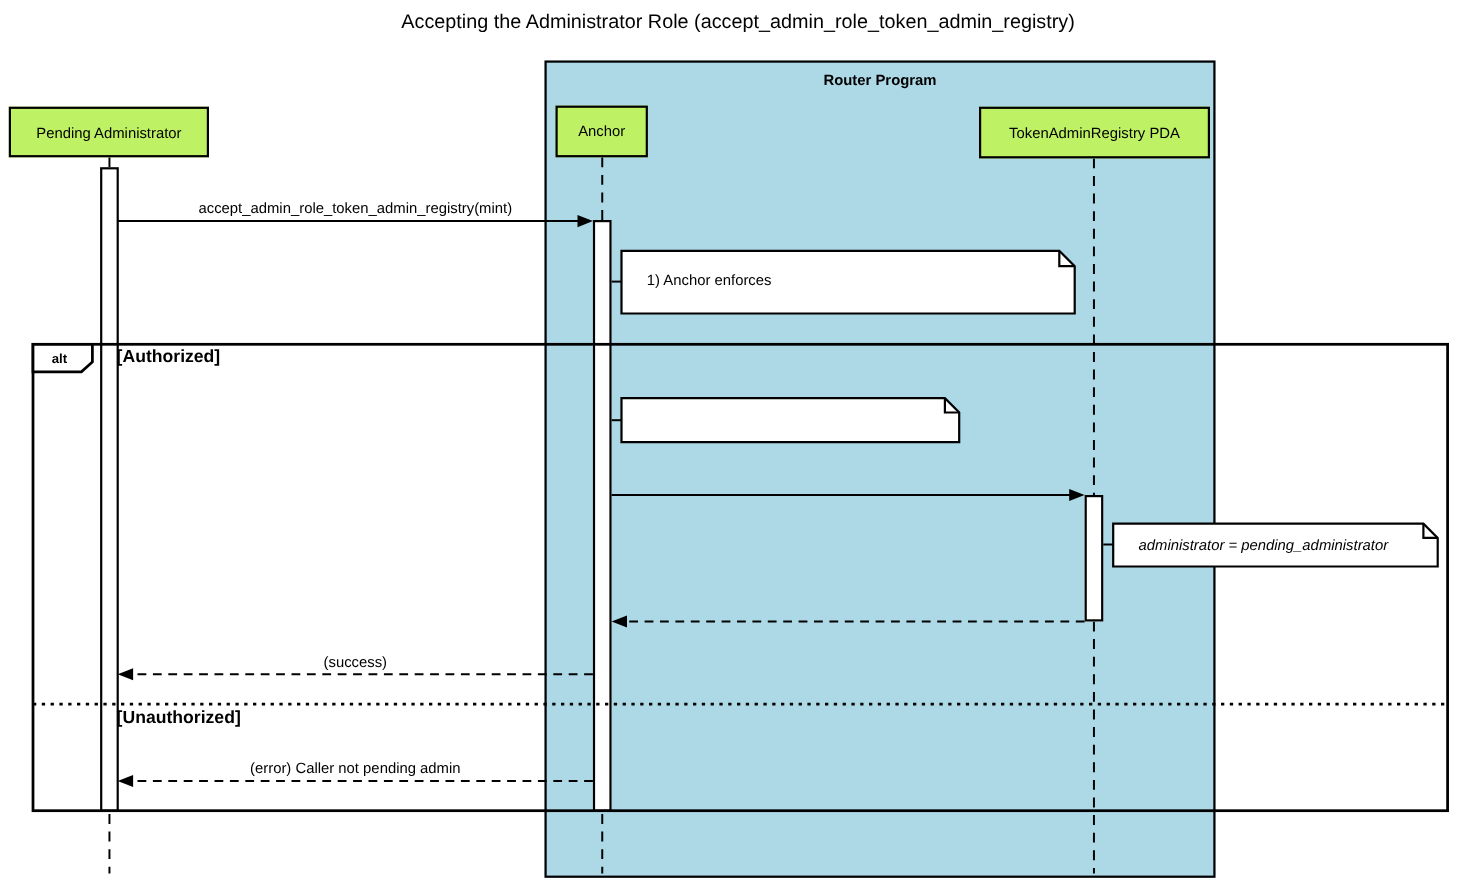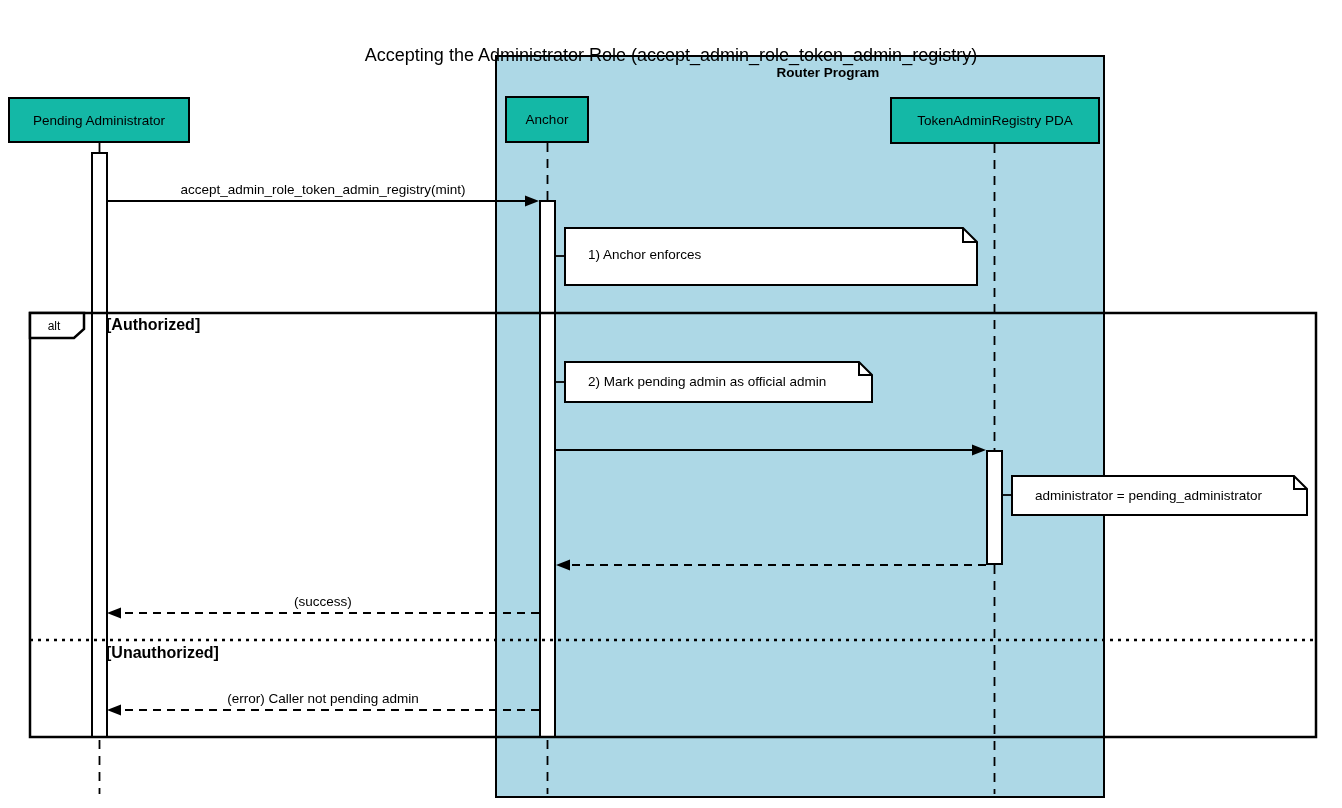--- a/index.html
+++ b/index.html
@@ -1,26 +1,26 @@
 <!DOCTYPE html>
 <html><head>
 <meta charset="utf-8">
 <style>
   * { margin: 0; padding: 0; box-sizing: border-box; }
   html,body { background: #ffffff; }
   body { font-family: "Liberation Sans", sans-serif; color: #000; }
   #canvas { position: relative; width: 1342px; height: 808px; background: #fff; overflow: hidden; }
-  .title { position: absolute; top: 9px; left: 0; width: 100%; text-align: center; font-size: 18px; margin-top: 36px; }
+  .title { position: absolute; top: 9px; left: 0; width: 100%; text-align: center; font-size: 18px; }
   .container-box { position: absolute; left: 495px; top: 55px; width: 610px; height: 743px; background: #ADD8E6; border: 2px solid #000; }
-  .container-label { position: absolute; left: 523px; top: 65px; width: 610px; text-align: center; font-size: 13.5px; font-weight: bold; }
-  .participant { position: absolute; background: #14b8a6; border: 2.5px solid #000; display: flex; align-items: center; justify-content: center; font-size: 13.5px; }
+  .container-label { position: absolute; left: 495px; top: 65px; width: 610px; text-align: center; font-size: 13.5px; font-weight: bold; }
+  .participant { position: absolute; background: #bef264; border: 2.5px solid #000; display: flex; align-items: center; justify-content: center; font-size: 13.5px; }
   .activation { position: absolute; background: #fff; border: 2px solid #000; }
   .msg-label { position: absolute; font-size: 13.5px; white-space: nowrap; text-align: center; }
   .guard { position: absolute; font-size: 16px; font-weight: bold; white-space: nowrap; }
-  .operator { position: absolute; left: 30px; top: 313px; width: 48px; height: 25px; display: flex; align-items: center; justify-content: center; font-size: 12px; font-weight: normal; }
+  .operator { position: absolute; left: 30px; top: 313px; width: 48px; height: 25px; display: flex; align-items: center; justify-content: center; font-size: 12px; font-weight: bold; }
   .note-text { position: absolute; font-size: 13.5px; line-height: 18px; display: flex; flex-direction: column; justify-content: center; padding-left: 23px; white-space: nowrap; }
   svg.layer { position: absolute; left: 0; top: 0; width: 1342px; height: 808px; }
 </style>
 </head>
 <body>
 
 <div id="canvas">
 
   <div class="container-box"></div>
   <div class="container-label">Router Program</div>
@@ -88,22 +88,19 @@
   <div class="guard" style="left:106px; top:316px;">[Authorized]</div>
   <div class="guard" style="left:106px; top:644px;">[Unauthorized]</div>
 
   <div class="msg-label" style="left:123px; top:182px; width:400px;">accept_admin_role_token_admin_registry(mint)</div>
   <div class="msg-label" style="left:123px; top:691px; width:400px;">(error) Caller not pending admin</div>
   <div class="msg-label" style="left:123px; top:594px; width:400px;">(success)</div>
 
   <div class="note-text" style="left:565px; top:228px; width:412px; height:53px;">
     <span>1) Anchor enforces</span>
   </div>
-  <div class="note-text" style="left:565px; top:362px; width:307px; height:40px;">
-    <span>2) Mark pending admin as official admin</span>
-  </div>
-  <div class="note-text" style="left:1012px; top:476px; width:295px; height:39px;">
+  <div class="note-text" style="left:1012px; top:476px; width:295px; height:39px;font-style:italic;">
     <span>administrator = pending_administrator</span>
   </div>
 
   <div class="title">Accepting the Administrator Role (accept_admin_role_token_admin_registry)</div>
 
 </div>
 
 </body></html>

